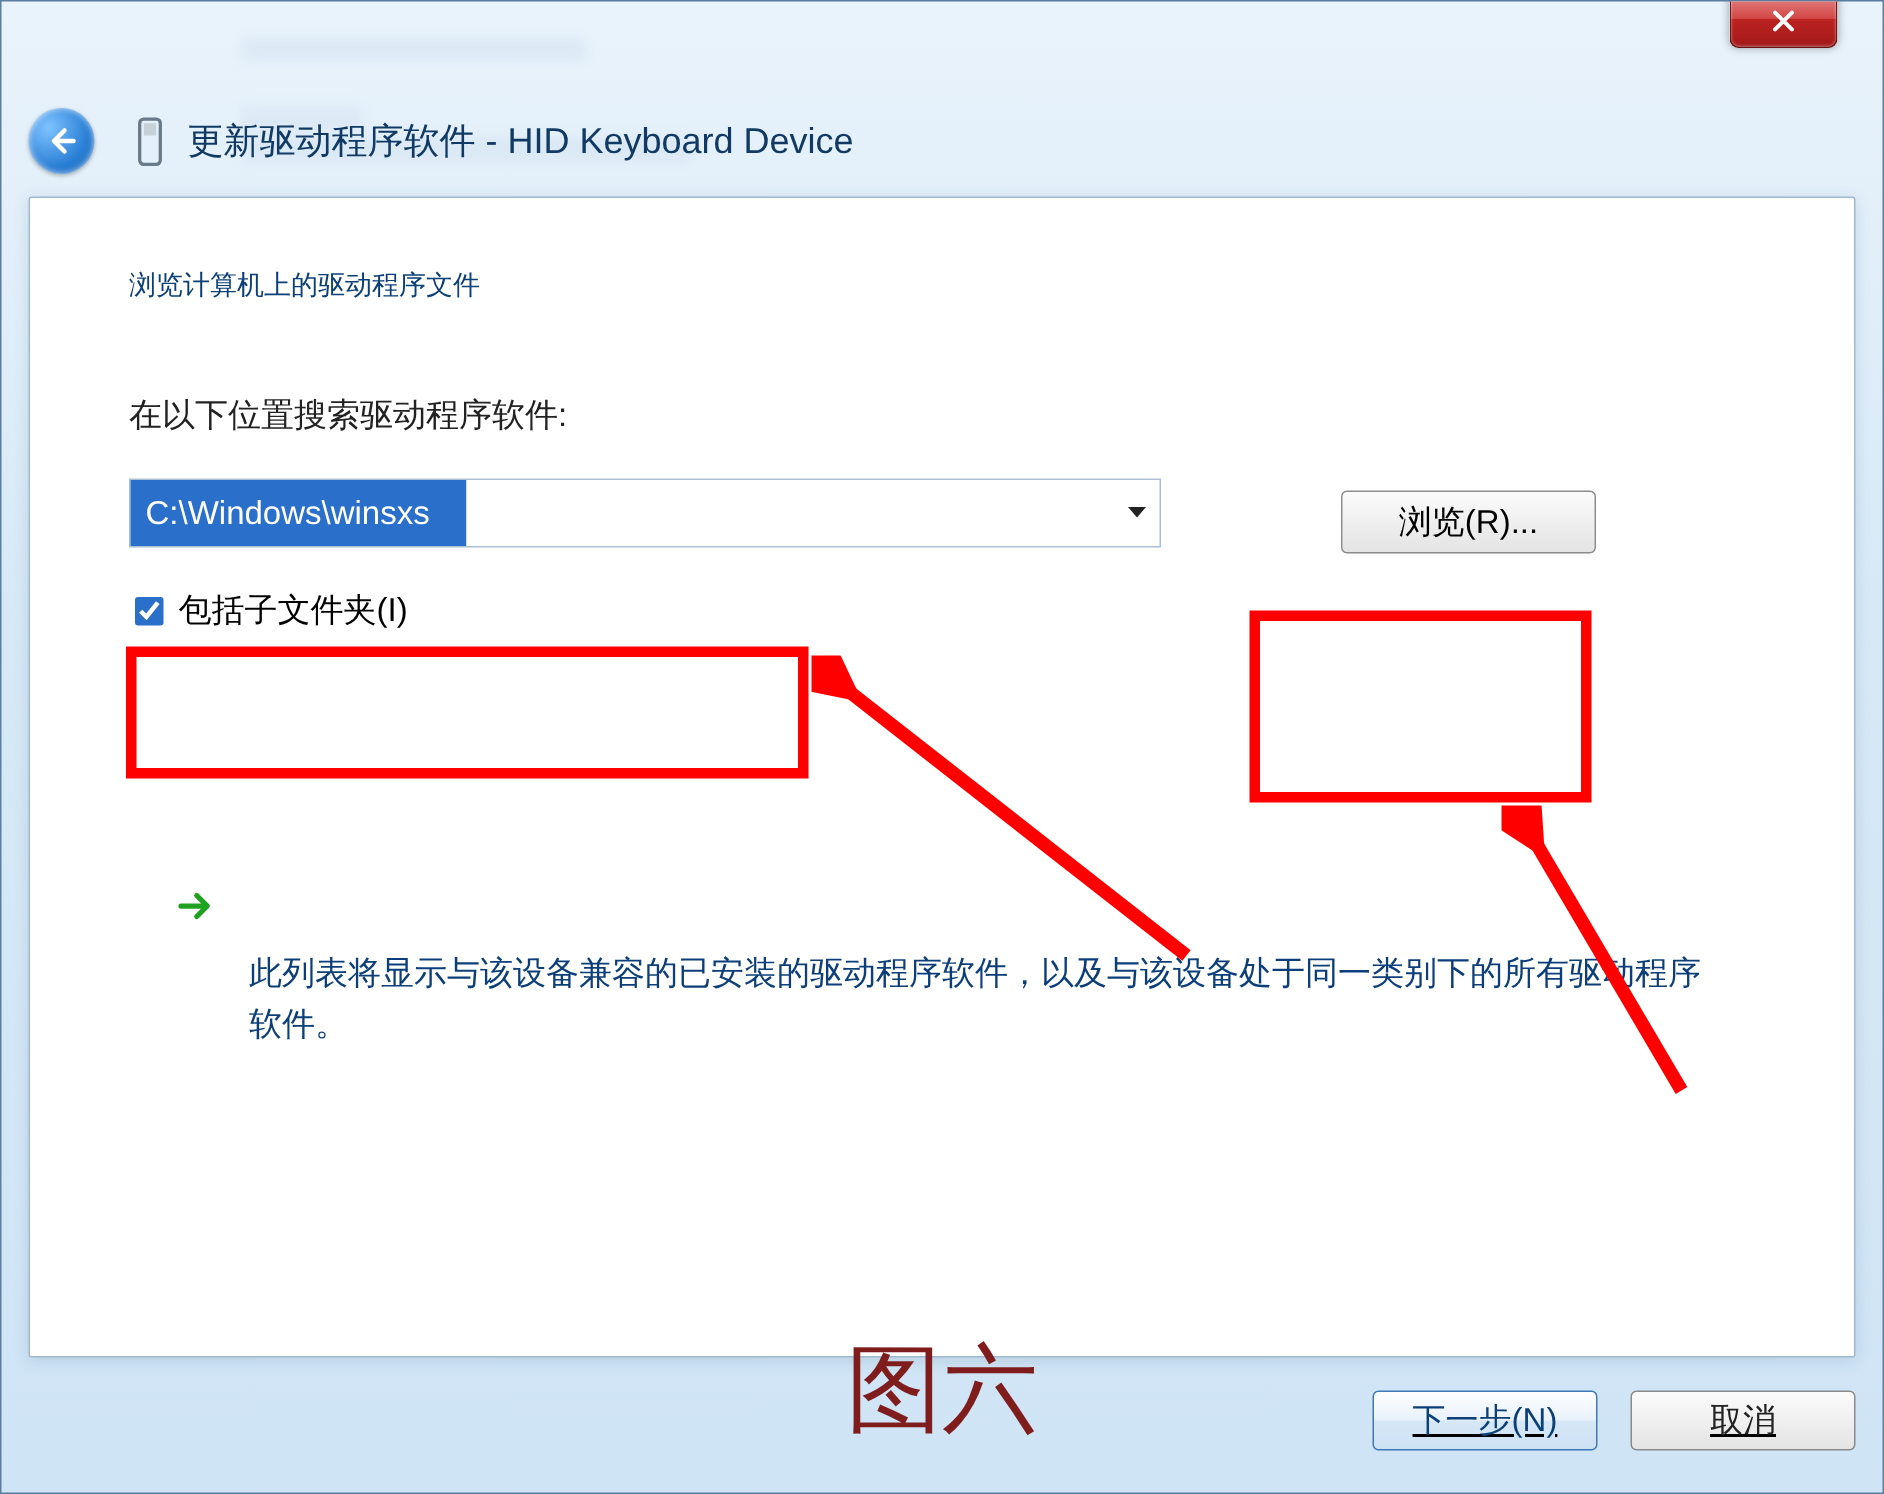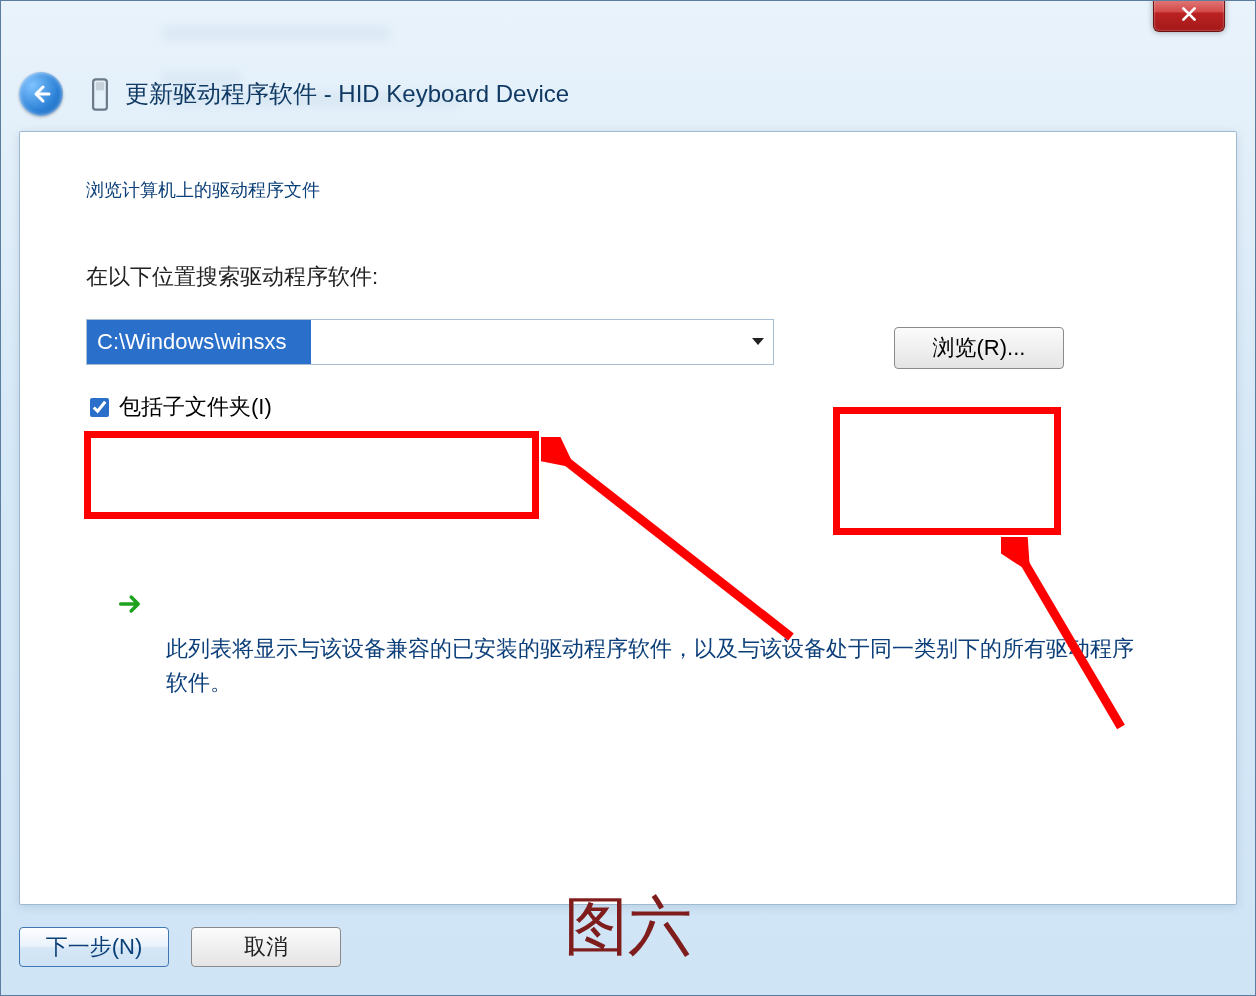--- a/index.html
+++ b/index.html
@@ -80,21 +80,21 @@
   
   .cmdlink{position:absolute;left:96px;right:100px;top:454px;}
   .cmdlink-row{display:flex;align-items:flex-start;}
   .cmdlink-arrow{width:28px;height:28px;margin-right:22px;margin-top:4px;}
   .cmdlink-title{color:#14539a;font-size:27px;}
   .cmdlink-desc{margin:14px 0 0 50px;font-size:22px;color:#0c3f79;line-height:1.55;}
 
   
   .footer{
     position:absolute;left:18px;right:18px;bottom:18px;height:60px;
-    display:flex;align-items:center;justify-content:flex-start;gap:22px;
+    display:flex;align-items:center;justify-content:flex-end;gap:22px;text-decoration:underline;
   }
   .win-btn{
     min-width:150px;height:40px;padding:0 18px;
     border:1px solid #3f78b5;border-radius:4px;font:inherit;font-size:22px;
     background:linear-gradient(to bottom,#fefefe 0%,#e9f2fb 48%,#d6e7f6 52%,#cde2f4 100%);
     color:#0b3f77;
   }
   .win-btn.secondary{border-color:#8a8a8a;background:linear-gradient(to bottom,#fbfbfb 0%,#e4e4e4 100%);color:#222;}
 
   

